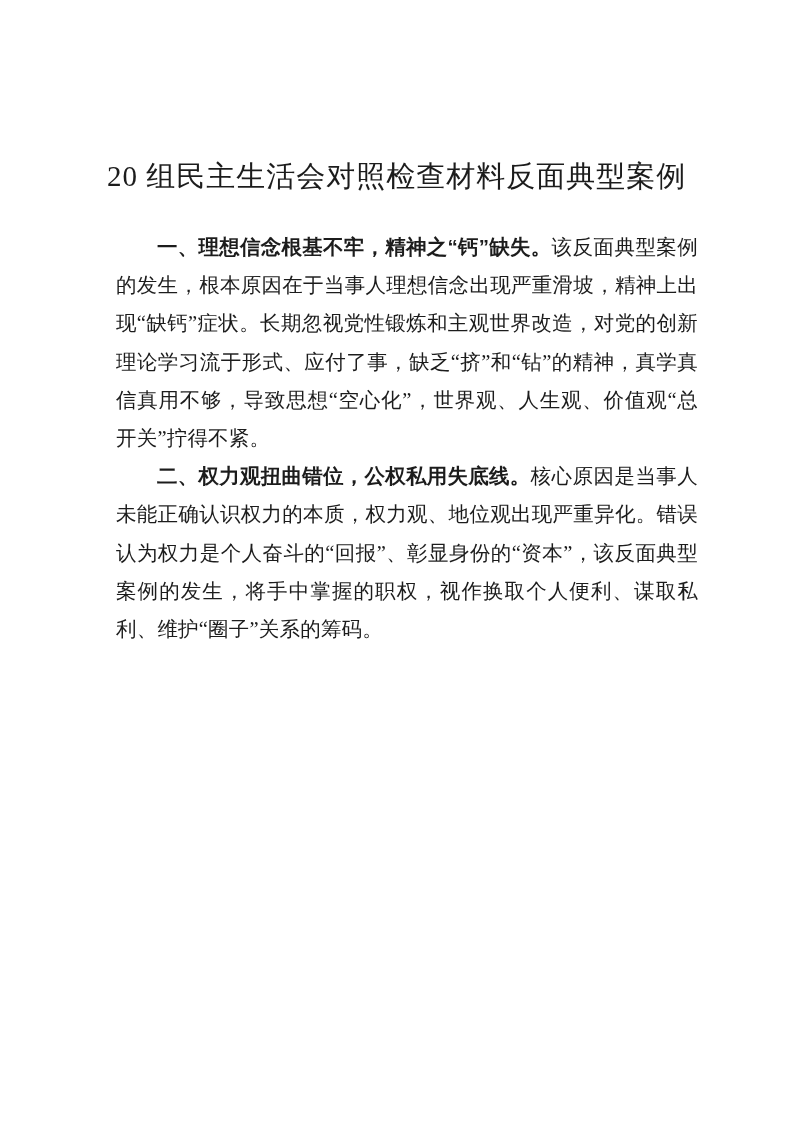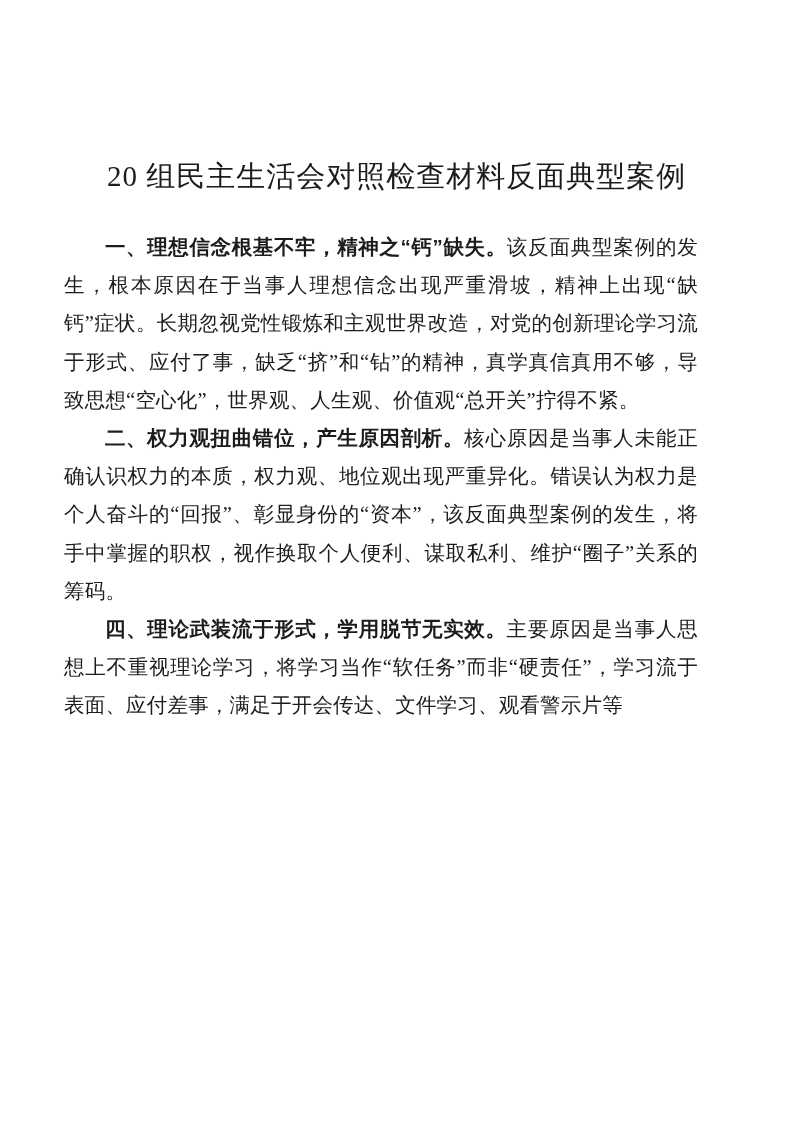--- a/index.html
+++ b/index.html
@@ -19,21 +19,21 @@
   .title-block {
     margin: 150px 56px 26px 56px;
     text-align: center;
     font-size: 29px;
     line-height: 52px;
     font-weight: 500;
     letter-spacing: 1px;
     font-family: "Liberation Serif", serif;
   }
   .content {
-    margin: 0 95px 0 64px;
+    margin: 0 95px 0 116px;
     text-align: justify;
     font-size: 20.5px;
     line-height: 38.2px;
     letter-spacing: 0.2px;
   }
   .content p {
     margin: 0;
     text-indent: 2em;
   }
   .lead {
@@ -59,21 +59,20 @@
 <body>
 
 <div class="page">
 
   <div class="title-block">
     <div>20 组民主生活会对照检查材料反面典型案例</div>
   </div>
 
   <div class="content">
     <p><span class="lead">一、理想信念根基不牢，精神之“钙”缺失。</span><span class="para-body">该反面典型案例的发生，根本原因在于当事人理想信念出现严重滑坡，精神上出现“缺钙”症状。长期忽视党性锻炼和主观世界改造，对党的创新理论学习流于形式、应付了事，缺乏“挤”和“钻”的精神，真学真信真用不够，导致思想“空心化”，世界观、人生观、价值观“总开关”拧得不紧。</span></p>
-    <p><span class="lead">二、权力观扭曲错位，产生原因剖析。</span><span class="para-body">核心原因是当事人未能正确认识权力的本质，权力观、地位观出现严重异化。错误认为权力是个人奋斗的“回报”、彰显身份的“资本”，该反面典型案例的发生，将手中掌握的职权，视作换取个人便利、谋取私利、维护“圈子”关系的筹码。</span></p>
-    <p><span class="lead">四、理论武装流于形式，学用脱节无实效。</span><span class="para-body">主要原因是当事人思想上不重视理论学习，将学习当作“软任务”而非“硬责任”，学习流于表面、应付差事，满足于开会传达、文件学习、观看警示片等</span></p>
+    <p><span class="lead">二、权力观扭曲错位，公权私用失底线。</span><span class="para-body">核心原因是当事人未能正确认识权力的本质，权力观、地位观出现严重异化。错误认为权力是个人奋斗的“回报”、彰显身份的“资本”，该反面典型案例的发生，将手中掌握的职权，视作换取个人便利、谋取私利、维护“圈子”关系的筹码。</span></p>
   </div>
 
   <div class="footer">
     <span>— 1 —</span>
   </div>
 
 </div>
 
 </body></html>

